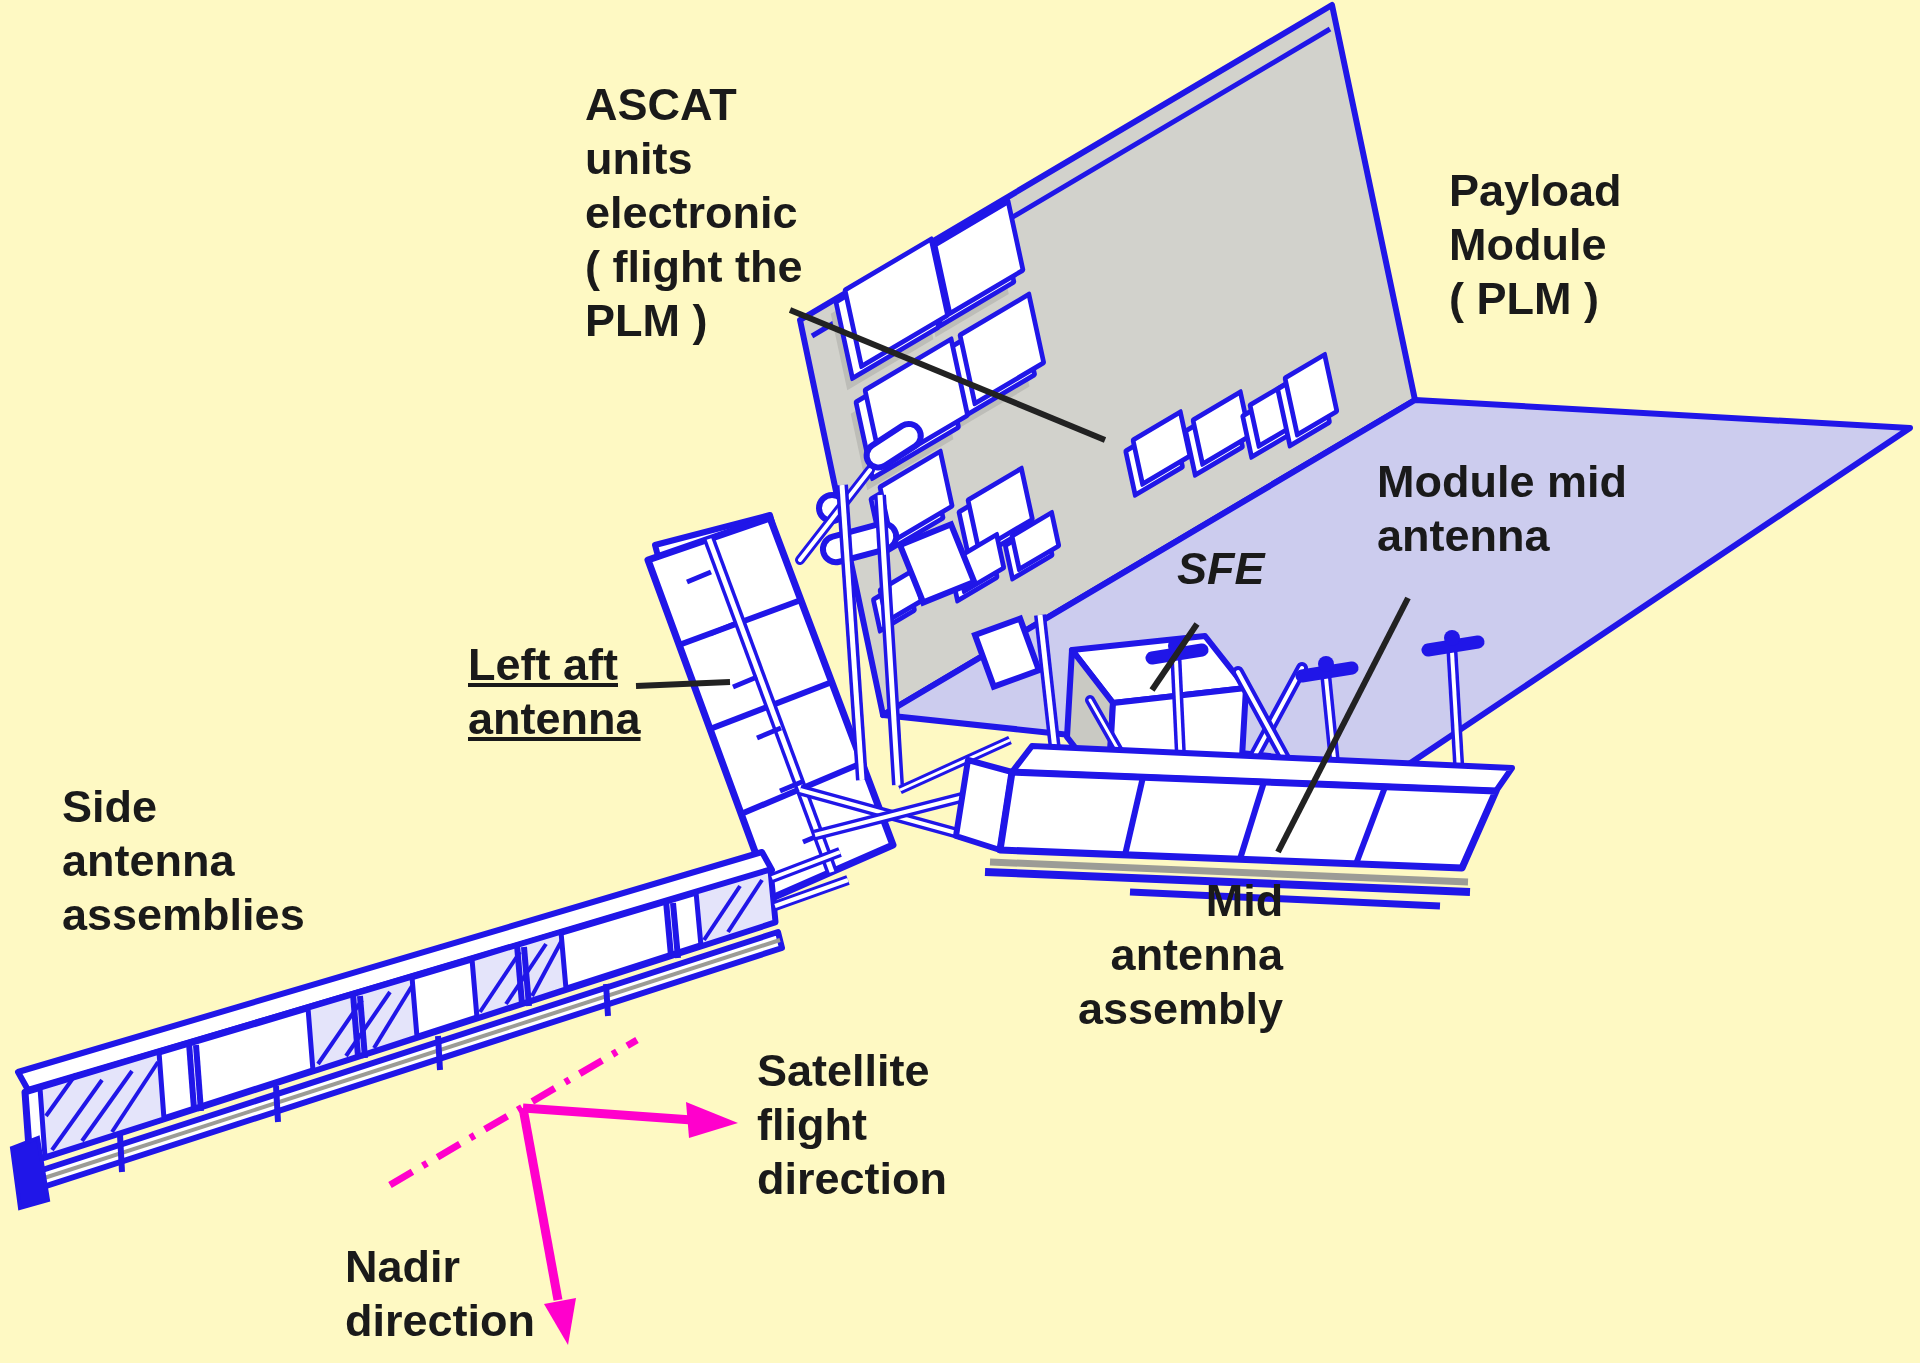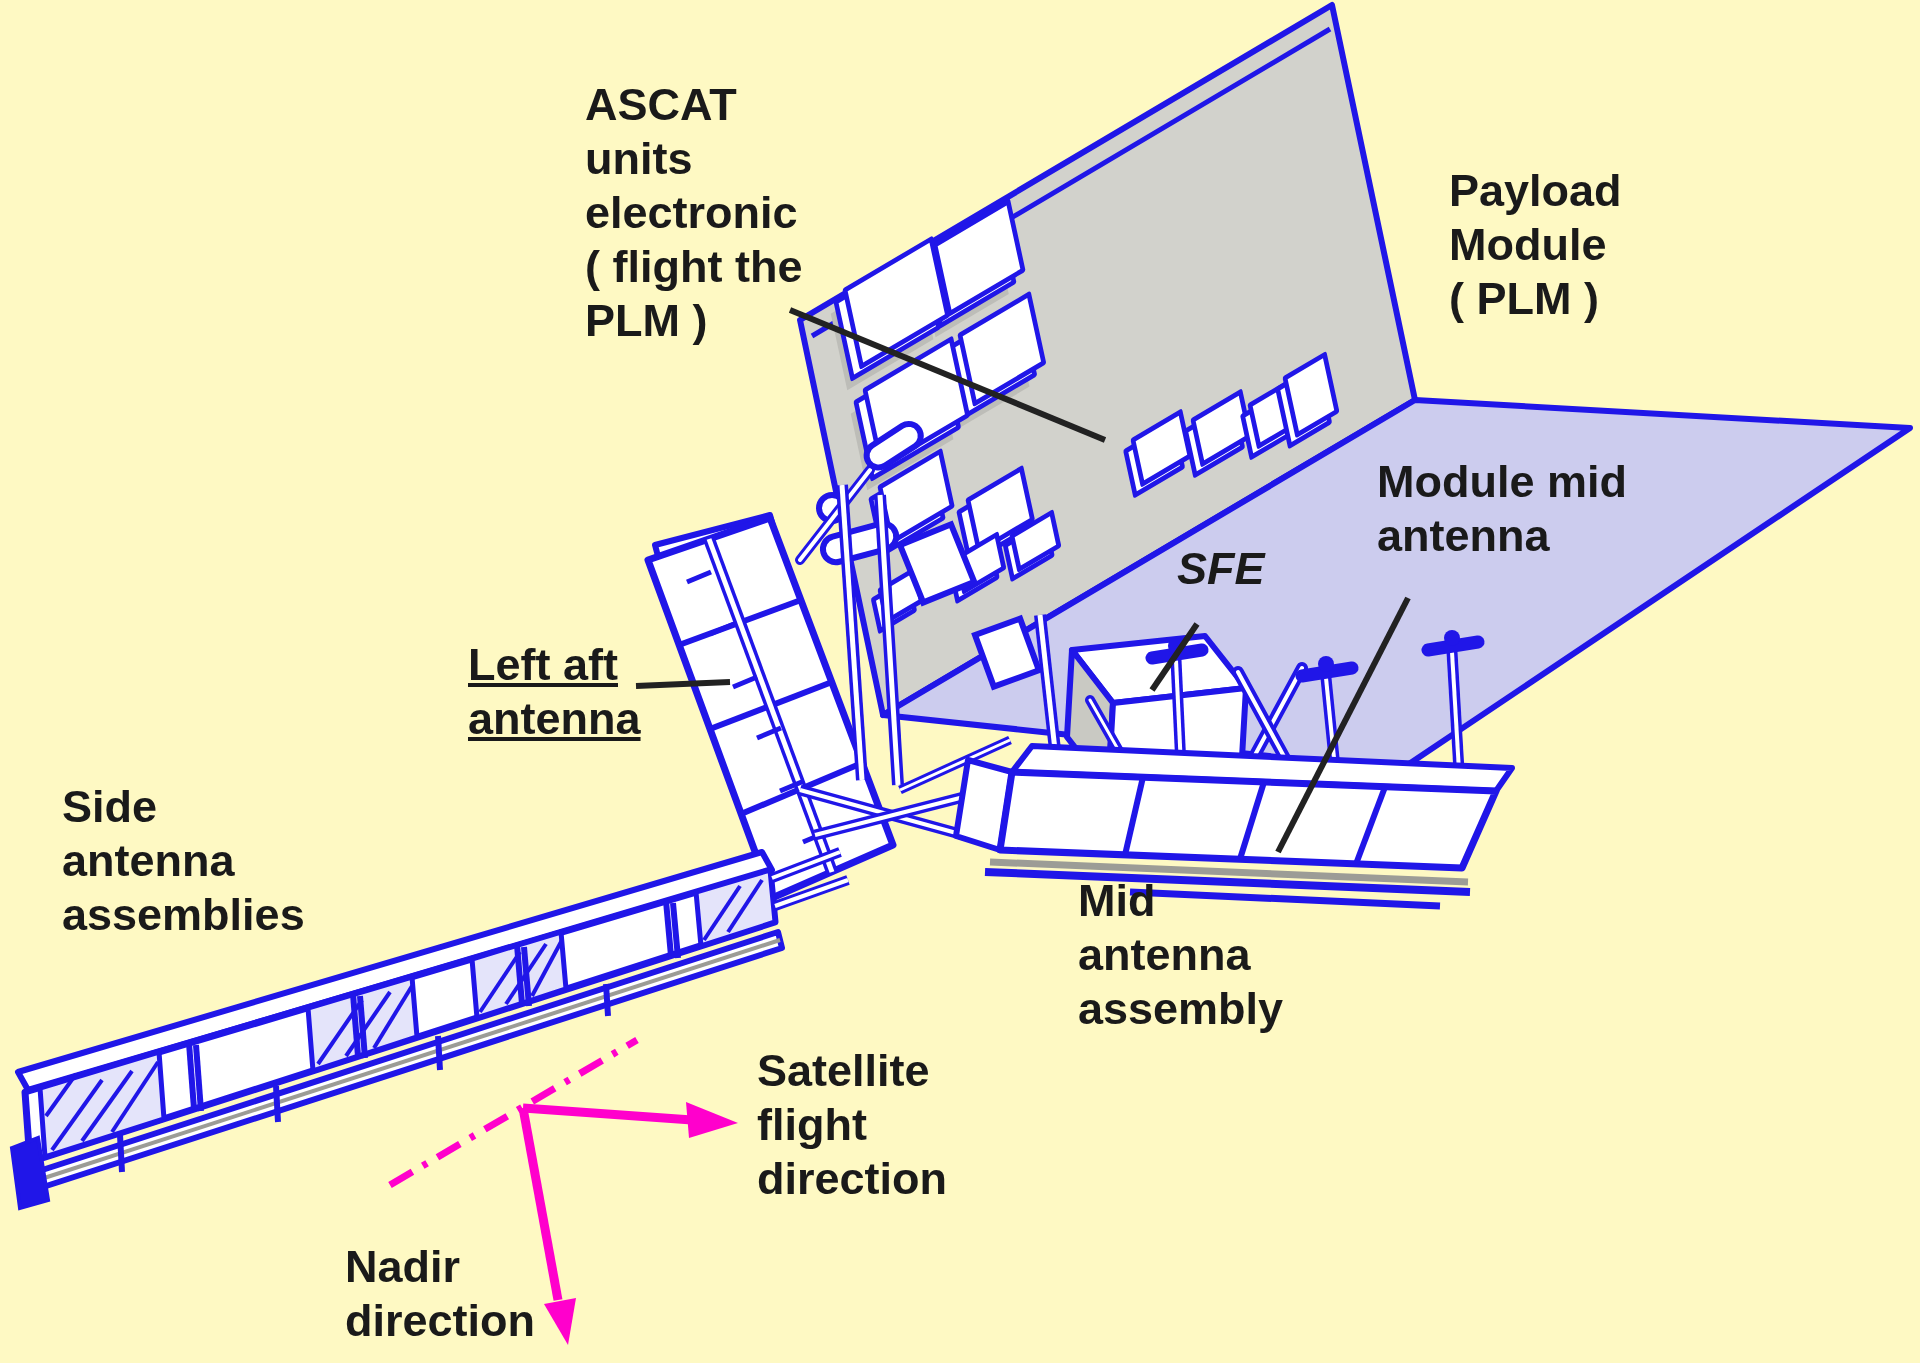--- a/index.html
+++ b/index.html
@@ -293,21 +293,21 @@
     <div>Left aft</div>
     <div>antenna</div>
   </div>
 
   <div class="lbl" style="left:62px;top:780px;">
     <div>Side</div>
     <div>antenna</div>
     <div>assemblies</div>
   </div>
 
-  <div class="lbl" style="left:1078px;top:874px;">
+  <div class="lbl" style="left:1078px;top:874px;text-align:right;">
     <div>Mid</div>
     <div>antenna</div>
     <div>assembly</div>
   </div>
 
   <div class="lbl" style="left:757px;top:1044px;">
     <div>Satellite</div>
     <div>flight</div>
     <div>direction</div>
   </div>

